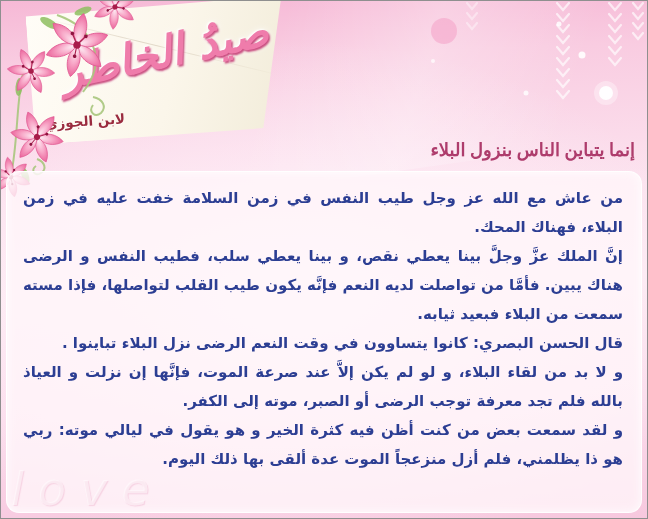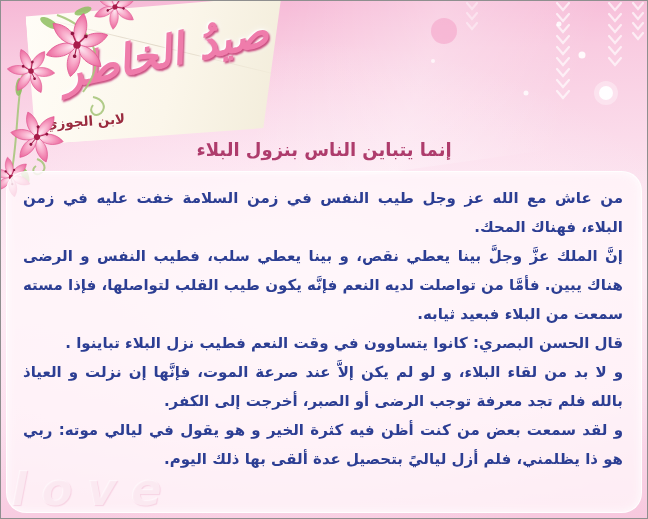--- a/index.html
+++ b/index.html
@@ -49,45 +49,46 @@
     font-size:13.5px;font-weight:bold;
     color:#9a2c3f;
     transform:rotate(-4deg);
     text-shadow:0 1px 1px rgba(255,255,255,.8);
   }
   .flowers{position:absolute;left:-4px;top:-4px;pointer-events:none;}
   .ferns{position:absolute;right:0;top:0;pointer-events:none;}
   
   .article-title{
     position:absolute;right:12px;top:138px;left:12px;
-    direction:rtl;text-align:center;
+    direction:rtl;text-align:right;
     font-size:18px;font-weight:bold;
     color:#ae3c6c;
+    font-family:Liberation Serif, serif;
   }
   .content-panel{
     position:absolute;left:5px;right:5px;top:170px;bottom:5px;
     background:rgba(255,246,250,.78);
     border:1px solid rgba(255,255,255,.95);
-    border-radius:20px;
+    border-radius:13px;
     box-shadow:inset 0 0 10px rgba(255,255,255,.8);
     padding:12px 18px 6px 16px;
     box-sizing:border-box;
   }
   .content-panel p{
     margin:0;
     direction:rtl;
     text-align:justify;
     text-align-last:right;
     font-size:15px;line-height:29px;
     font-weight:bold;
     color:#2c3e93;
   }
   .watermark{
     position:absolute;left:10px;bottom:2px;right:10px;
-    font-size:46px;font-style:italic;font-weight:bold;
+    font-size:46px;font-style:italic;font-weight:normal;
     color:rgba(255,255,255,.5);
     text-shadow:1px 1px 1px rgba(238,170,200,.4);
     letter-spacing:14px;
     pointer-events:none;
     overflow:hidden;white-space:nowrap;
   }
 </style>
 </head>
 <body>
 
@@ -164,20 +165,20 @@
     <use href="#flw" transform="translate(40,140) scale(.95) rotate(40)"></use>
     <use href="#flw" transform="translate(14,180) scale(.72) rotate(-10)"></use>
     <use href="#flw" transform="translate(118,10) scale(.8) rotate(65)"></use>
   </svg>
 
   <div class="article-title">إنما يتباين الناس بنزول البلاء</div>
 
   <div class="content-panel">
     <p>من عاش مع الله عز وجل طيب النفس في زمن السلامة خفت عليه في زمن البلاء، فهناك المحك.</p>
     <p>إنَّ الملك عزَّ وجلَّ بينا يعطي نقص، و بينا يعطي سلب، فطيب النفس و الرضى هناك يبين. فأمَّا من تواصلت لديه النعم فإنَّه يكون طيب القلب لتواصلها، فإذا مسته سمعت من البلاء فبعيد ثيابه.</p>
-    <p>قال الحسن البصري: كانوا يتساوون في وقت النعم فطيب نزل البلاء تباينوا .</p>
-    <p>و لا بد من لقاء البلاء، و لو لم يكن إلاَّ عند صرعة الموت، فإنَّها إن نزلت و العياذ بالله فلم تجد معرفة توجب الرضى أو الصبر، أخرجت إلى الكفر.</p>
-    <p>و لقد سمعت بعض من كنت أظن فيه كثرة الخير و هو يقول في ليالي موته: ربي هو ذا يظلمني، فلم أزل لياليً بتحصيل عدة ألقى بها ذلك اليوم.</p>
+    <p>قال الحسن البصري: كانوا يتساوون في وقت النعم الرضى نزل البلاء تباينوا .</p>
+    <p>و لا بد من لقاء البلاء، و لو لم يكن إلاَّ عند صرعة الموت، فإنَّها إن نزلت و العياذ بالله فلم تجد معرفة توجب الرضى أو الصبر، موته إلى الكفر.</p>
+    <p>و لقد سمعت بعض من كنت أظن فيه كثرة الخير و هو يقول في ليالي موته: ربي هو ذا يظلمني، فلم أزل منزعجاً الموت عدة ألقى بها ذلك اليوم.</p>
   </div>
 
   <div class="watermark">love</div>
 
 </div>
 
 </body></html>

